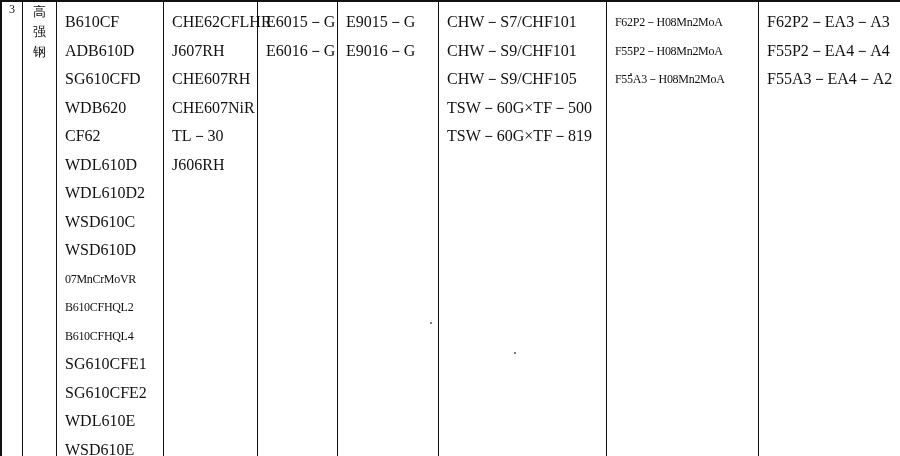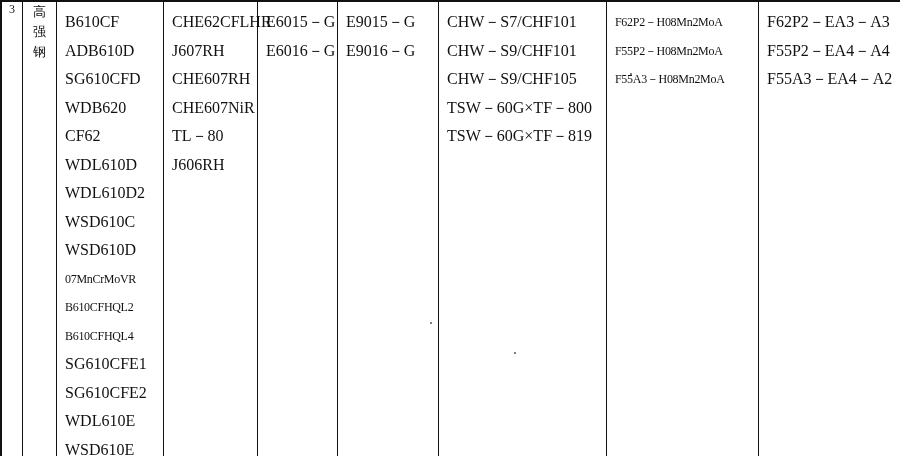--- a/index.html
+++ b/index.html
@@ -136,21 +136,21 @@
 
         </ul>
       </td>
 
       <td class="col w-c2">
         <ul class="cellList">
           <li>CHE62CFLHR</li>
           <li>J607RH</li>
           <li>CHE607RH</li>
           <li>CHE607NiR</li>
-          <li>TL－80</li>
+          <li>TL－30</li>
           <li>J606RH</li>
         </ul>
       </td>
 
       <td class="col w-c3">
         <ul class="cellList">
           <li>E6015－G</li>
           <li>E6016－G</li>
         </ul>
       </td>
@@ -160,21 +160,21 @@
           <li>E9015－G</li>
           <li>E9016－G</li>
         </ul>
       </td>
 
       <td class="col w-c5">
         <ul class="cellList">
           <li>CHW－S7/CHF101</li>
           <li>CHW－S9/CHF101</li>
           <li>CHW－S9/CHF105</li>
-          <li>TSW－60G×TF－800</li>
+          <li>TSW－60G×TF－500</li>
           <li>TSW－60G×TF－819</li>
         </ul>
       </td>
 
       <td class="col w-c6">
         <ul class="cellList">
           <li class="small">F62P2－H08Mn2MoA</li>
           <li class="small">F55P2－H08Mn2MoA</li>
           <li class="small">F55A3－H08Mn2MoA</li>
         </ul>

